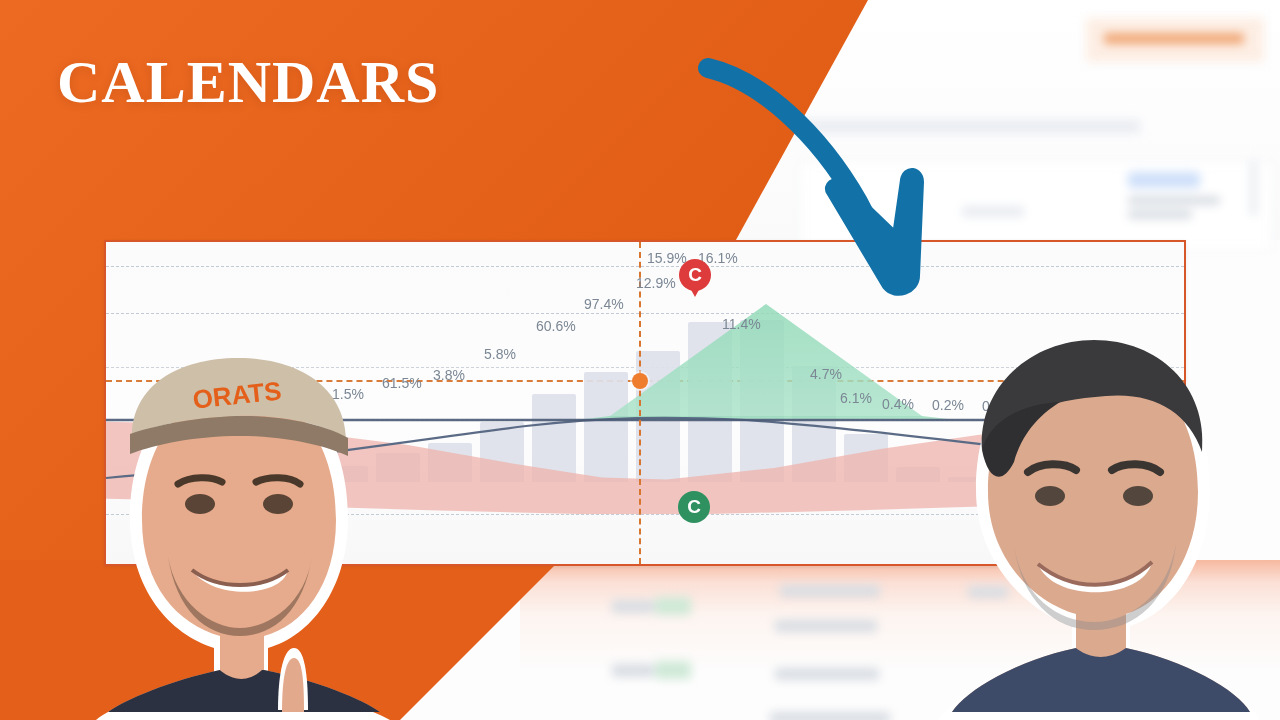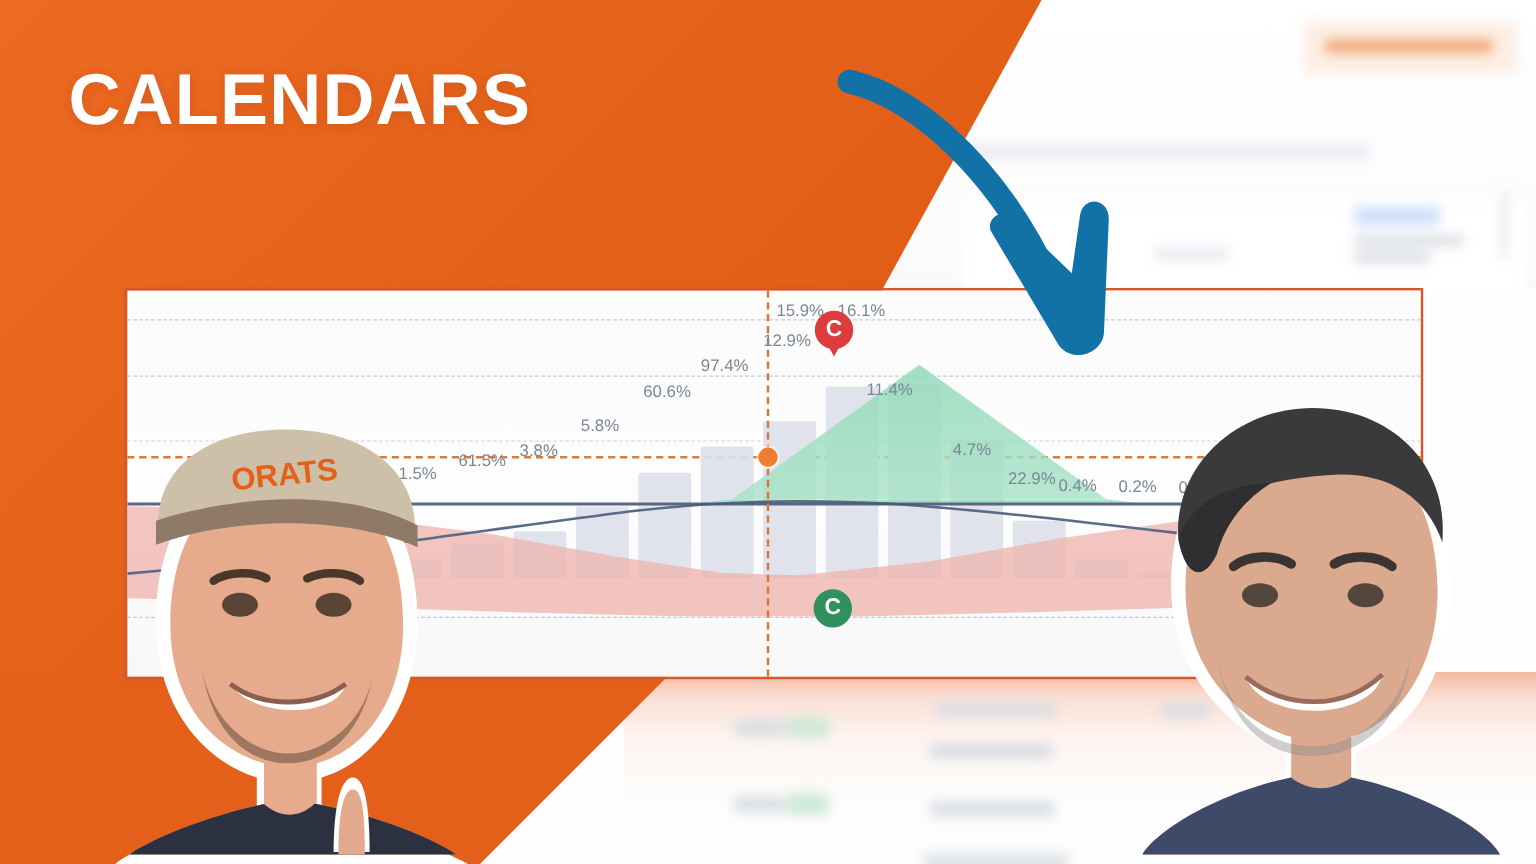--- a/index.html
+++ b/index.html
@@ -22,21 +22,21 @@
   .wedge{position:absolute;inset:0;background:linear-gradient(135deg,#ec6a22 0%,#e05c14 55%,#dd5a11 100%);
      clip-path:polygon(0 0, 868px 0, 560px 560px, 0 560px, 0 0);}
   .wedge-bot{position:absolute;left:0;top:540px;width:640px;height:180px;
      background:#e4601a;
      clip-path:polygon(0 20px, 560px 20px, 400px 180px, 0 180px);}
 
   
   .headline{position:absolute;left:57px;top:46px;width:680px;color:#fff;
      font-weight:800;font-size:60px;line-height:1.02;letter-spacing:1px;
      text-transform:uppercase;text-shadow:0 2px 10px rgba(120,40,0,.18);}
-  .headline .l2{display:block;margin-top:6px;}
+  .headline .l2{display:block;margin-top:6px;font-family:Liberation Serif, serif;}
 
   
   .chart-panel{position:absolute;left:104px;top:240px;width:1078px;height:322px;
      background:linear-gradient(180deg,#fbfbfc 0%,#fdfdfd 55%,#f8f8f9 100%);
      border:2px solid #d8572a;box-shadow:0 1px 4px rgba(0,0,0,.07);overflow:hidden;}
   .plot{position:absolute;inset:0;}
 
   .gridline{position:absolute;left:0;right:0;height:0;
      border-top:1px dashed #b9c3cf;opacity:.85;}
   .gridline.dense{border-top:1px dashed #c4ccd6;}
@@ -172,22 +172,22 @@
       <div class="blabel" style="left:226px;top:144px;">1.5%</div>
       <div class="blabel" style="left:276px;top:133px;">61.5%</div>
       <div class="blabel" style="left:327px;top:125px;">3.8%</div>
       <div class="blabel" style="left:378px;top:104px;">5.8%</div>
       <div class="blabel" style="left:430px;top:76px;">60.6%</div>
       <div class="blabel" style="left:478px;top:54px;">97.4%</div>
       <div class="blabel" style="left:530px;top:33px;">12.9%</div>
       <div class="blabel" style="left:541px;top:8px;">15.9%</div>
       <div class="blabel" style="left:592px;top:8px;">16.1%</div>
       <div class="blabel" style="left:616px;top:74px;">11.4%</div>
-      <div class="blabel" style="left:688px;top:124px;text-align:right;">4.7%</div>
-      <div class="blabel" style="left:734px;top:148px;">22.9%</div>
+      <div class="blabel" style="left:704px;top:124px;text-align:right;">4.7%</div>
+      <div class="blabel" style="left:734px;top:148px;">6.1%</div>
       <div class="blabel" style="left:776px;top:154px;">0.4%</div>
       <div class="blabel" style="left:826px;top:155px;">0.2%</div>
       <div class="blabel" style="left:876px;top:156px;">0.1%</div>
 
       <div class="pin red" style="left:573px;top:17px;">
         <div class="body"></div>
         <div class="tail"></div>
         <div class="ch">C</div>
       </div>
       <div class="pin green" style="left:572px;top:249px;">

